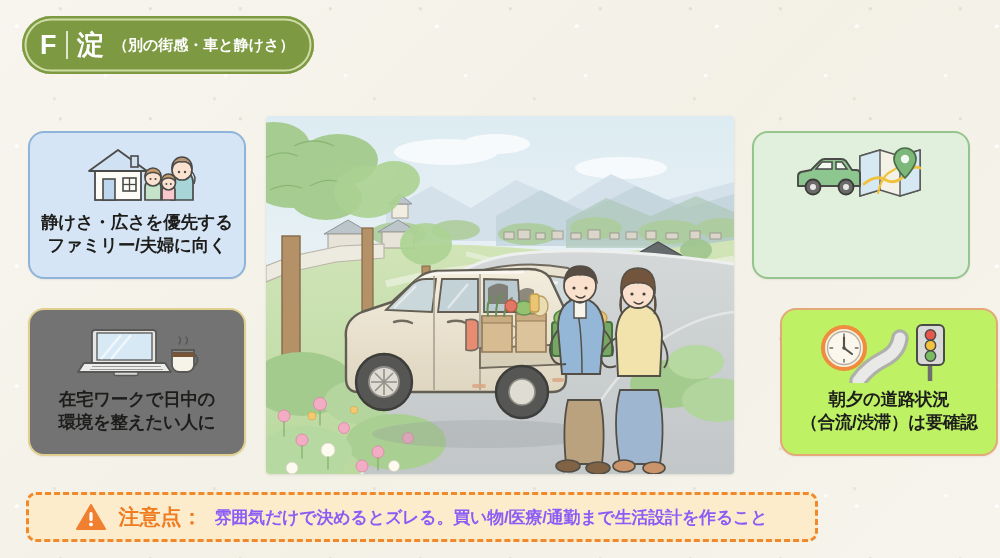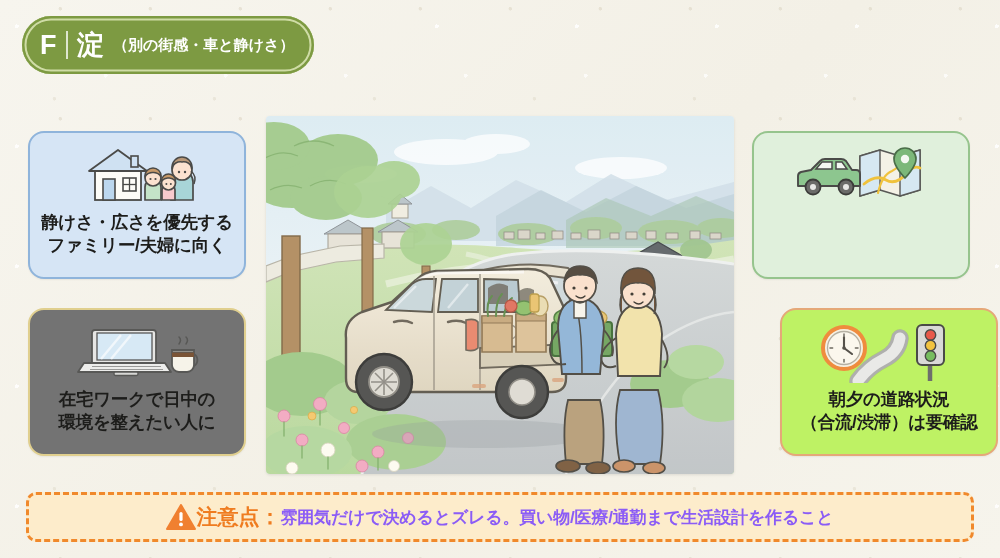--- a/index.html
+++ b/index.html
@@ -148,29 +148,30 @@
     overflow: hidden;
     background: #eef5f7;
     box-shadow: 0 1px 3px rgba(0,0,0,.10);
   }
   #illustration svg { display: block; }
 
   
   #warning-banner {
     position: absolute;
     left: 26px; top: 492px;
-    width: 948px;
+    width: 792px;
     height: 50px;
     box-sizing: border-box;
     background: #fdeccb;
     border: 3px dashed #f0892c;
     border-radius: 10px;
     display: flex;
     align-items: center;
     justify-content: center;
+    gap: 12px;
   }
   #warning-icon { flex: 0 0 auto; display: flex; align-items: center; }
   #warning-label {
     color: #ef7c20;
     font-size: 21px;
     font-weight: bold;
     white-space: nowrap;
   }
   #warning-text {
     color: #8b5cf6;

